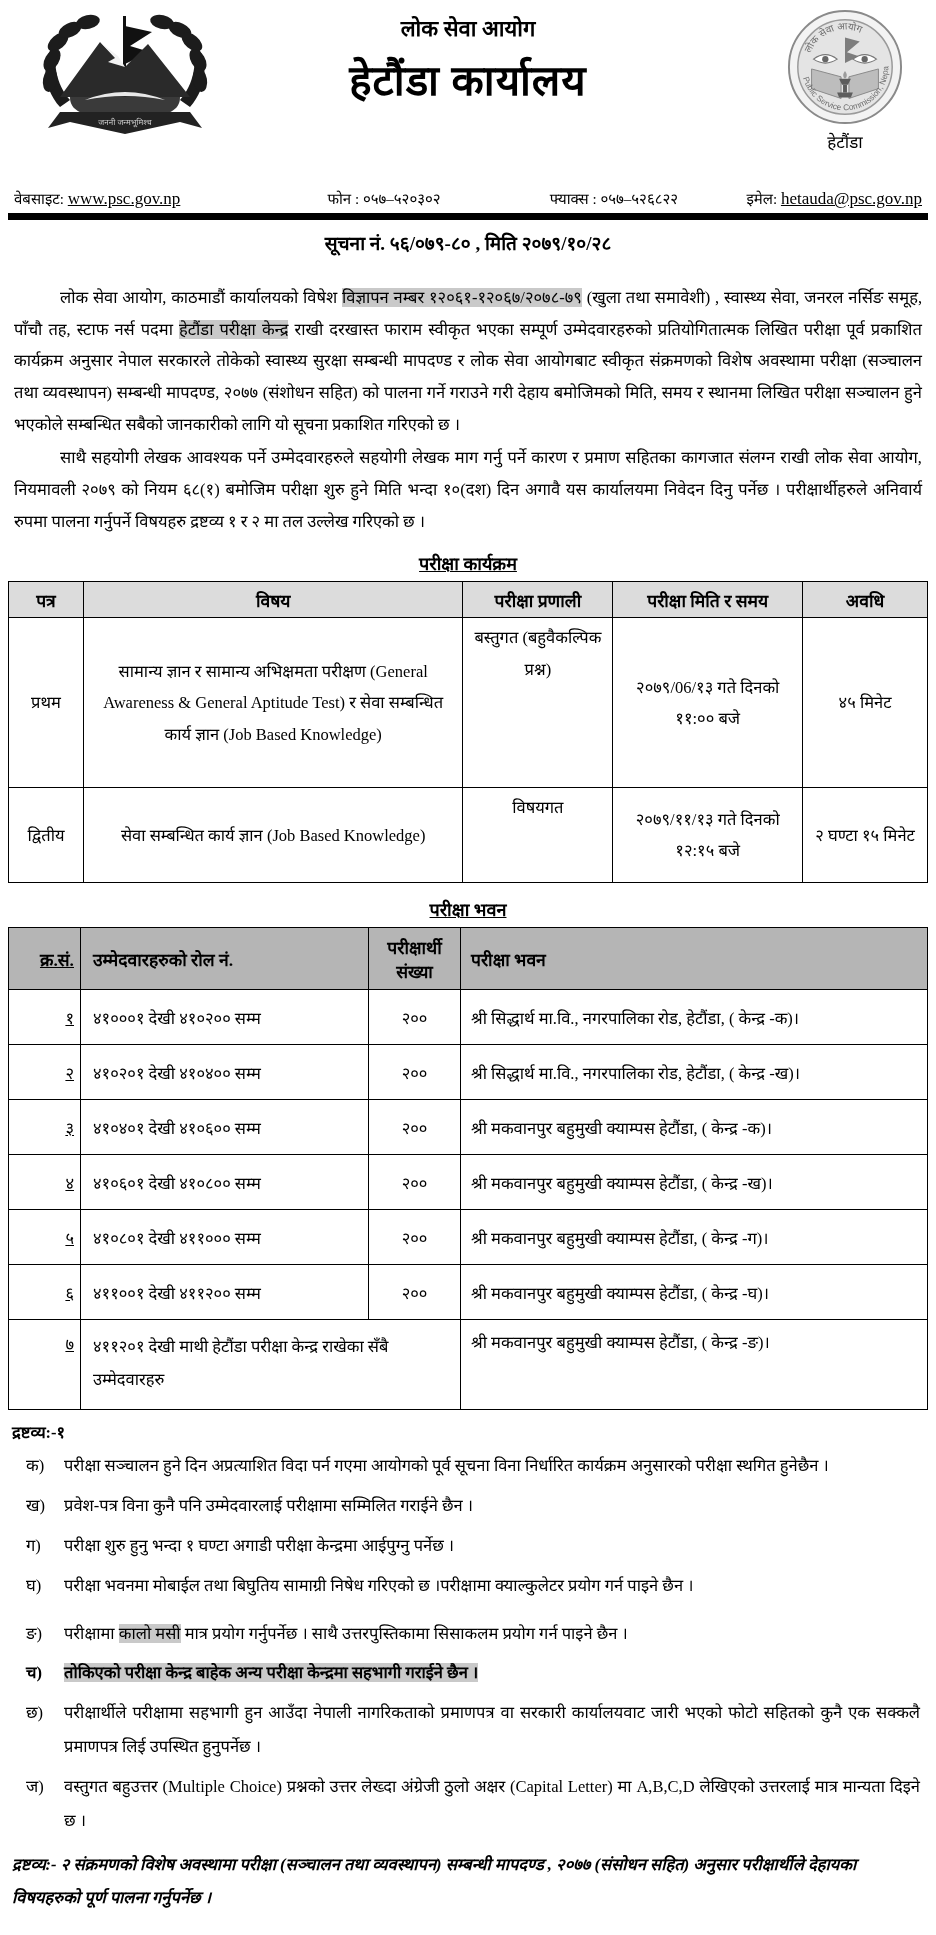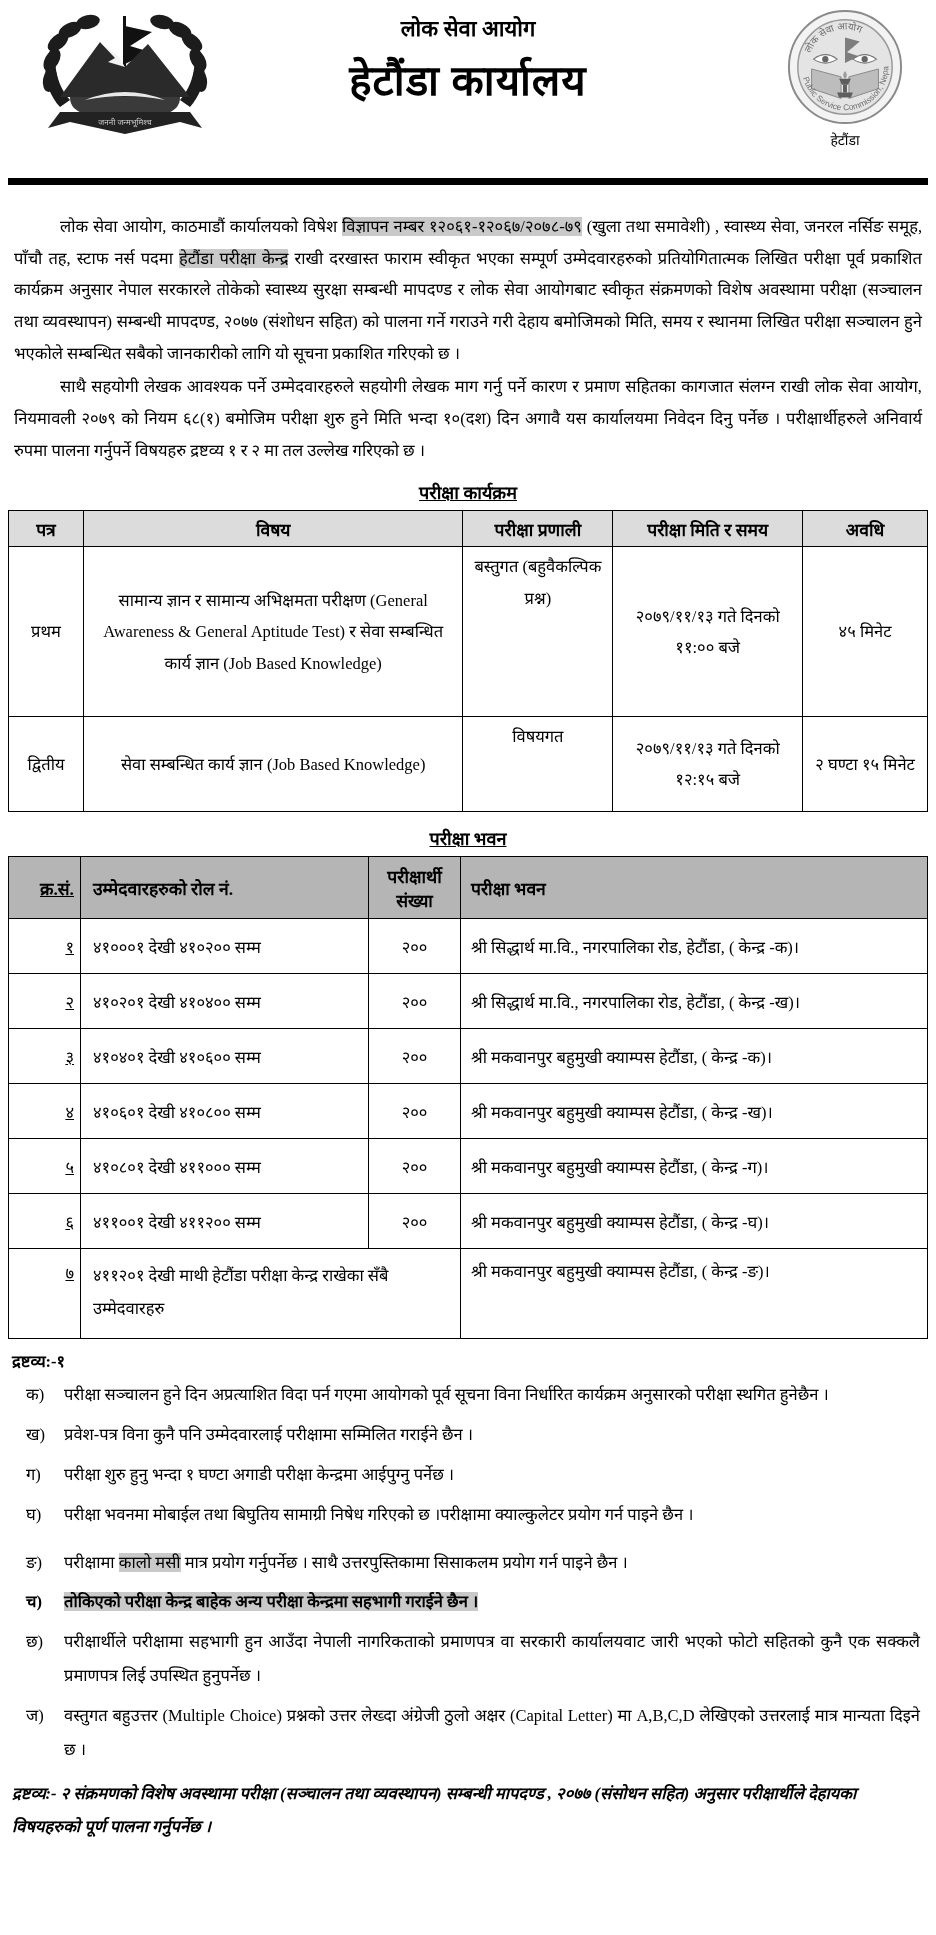--- a/index.html
+++ b/index.html
@@ -9,21 +9,21 @@
     color:#000;
     width:936px;
   }
   .page { width:936px; min-height:1935px; padding:6px 8px 20px 8px; background:#fff; }
 
   
   .hdr { position:relative; height:168px; }
   .hdr-left-logo { position:absolute; left:22px; top:6px; width:190px; height:145px; }
   .hdr-right { position:absolute; right:18px; top:2px; width:130px; text-align:center; }
   .hdr-right svg { width:118px; height:118px; }
-  .seal-caption { font-size:14px; margin-top:0px; }
+  .seal-caption { font-size:17px; margin-top:0px; }
   .hdr-center { text-align:center; padding-top:6px; }
   .org-title { font-size:22px; font-weight:bold; }
   .office-title { font-size:42px; font-weight:bold; margin-top:8px; letter-spacing:1px; }
 
   .contact-row { display:flex; align-items:baseline; padding:0 6px; margin-top:14px; font-size:15px; }
   .contact-item { white-space:nowrap; }
   .c-web { flex:0 0 250px; }
   .c-phone { flex:0 0 240px; text-align:center; }
   .c-fax { flex:0 0 220px; text-align:center; }
   .c-email { flex:1; text-align:right; }
@@ -136,22 +136,41 @@
         <path d="M54,72 h12 l-3,6 h-6 Z" fill="#5d5d5d"></path>
         <rect x="58" y="78" width="4" height="8" fill="#5d5d5d"></rect>
         <path d="M52,86 h16 l-2,5 h-12 Z" fill="#5d5d5d"></path>
         <path d="M60,64 q4,5 0,8 q-4,-3 0,-8 Z" fill="#9c9c9c"></path>
         <text font-size="8.5" fill="#6f6f6f" font-family="Liberation Sans, sans-serif"><textPath href="#arcBot" startOffset="8%">Public Service Commission, Nepal</textPath></text>
       </svg>
       <div class="seal-caption">हेटौंडा</div>
     </div>
   </div>
 
+  <div class="contact-row">
+    <div class="contact-item c-web">
+      <span>वेबसाइट:</span>
+      <a href="#" class="latin">www.psc.gov.np</a>
+    </div>
+    <div class="contact-item c-phone">
+      <span>फोन :</span>
+      <span>०५७–५२०३०२</span>
+    </div>
+    <div class="contact-item c-fax">
+      <span>फ्याक्स :</span>
+      <span>०५७–५२६८२२</span>
+    </div>
+    <div class="contact-item c-email">
+      <span>इमेल:</span>
+      <a href="#" class="latin">hetauda@psc.gov.np</a>
+    </div>
+  </div>
   <div class="thick-rule"></div>
 
+  <div class="notice-sub">सूचना नं. ५६/०७९-८० , मिति २०७९/१०/२८</div>
 
   <div class="body-text">
     <p class="para"><span>लोक सेवा आयोग, काठमाडौं कार्यालयको विषेश </span><span class="hl">विज्ञापन नम्बर १२०६१-१२०६७/२०७८-७९</span><span> (खुला तथा समावेशी) , स्वास्थ्य सेवा, जनरल नर्सिङ समूह, पाँचौ तह, स्टाफ नर्स  पदमा </span><span class="hl">हेटौंडा परीक्षा केन्द्र</span><span> राखी दरखास्त फाराम स्वीकृत भएका सम्पूर्ण उम्मेदवारहरुको प्रतियोगितात्मक लिखित परीक्षा पूर्व प्रकाशित कार्यक्रम अनुसार नेपाल सरकारले तोकेको स्वास्थ्य सुरक्षा सम्बन्धी मापदण्ड र लोक सेवा आयोगबाट स्वीकृत संक्रमणको विशेष अवस्थामा परीक्षा (सञ्चालन तथा व्यवस्थापन) सम्बन्धी मापदण्ड, २०७७ (संशोधन सहित) को पालना गर्ने गराउने गरी देहाय बमोजिमको मिति, समय र स्थानमा लिखित परीक्षा सञ्चालन हुने भएकोले सम्बन्धित सबैको जानकारीको लागि यो सूचना प्रकाशित गरिएको छ ।</span></p>
     <p class="para">साथै सहयोगी लेखक आवश्यक पर्ने उम्मेदवारहरुले सहयोगी लेखक माग गर्नु पर्ने कारण र प्रमाण सहितका कागजात संलग्न राखी लोक सेवा आयोग, नियमावली २०७९ को नियम ६८(१) बमोजिम परीक्षा शुरु हुने मिति भन्दा १०(दश) दिन अगावै यस कार्यालयमा निवेदन दिनु पर्नेछ । परीक्षार्थीहरुले अनिवार्य रुपमा पालना गर्नुपर्ने विषयहरु द्रष्टव्य १ र २ मा तल उल्लेख गरिएको छ ।</p>
   </div>
 
   <div class="tbl-title">परीक्षा कार्यक्रम</div>
   <table class="t1">
     <thead>
       <tr>
@@ -160,21 +179,21 @@
         <th class="c-sys">परीक्षा प्रणाली</th>
         <th class="c-dt">परीक्षा मिति र समय</th>
         <th class="c-dur">अवधि</th>
       </tr>
     </thead>
     <tbody>
       <tr style="height:170px;">
         <td>प्रथम</td>
         <td>सामान्य ज्ञान र सामान्य अभिक्षमता परीक्षण (General Awareness &amp; General Aptitude Test) र सेवा सम्बन्धित कार्य ज्ञान (Job Based Knowledge)</td>
         <td style="vertical-align:top;text-align:center;">बस्तुगत (बहुवैकल्पिक प्रश्न)</td>
-        <td>२०७९/११/१३ गते दिनको ११:०० बजे</td>
+        <td>२०७९/06/१३ गते दिनको ११:०० बजे</td>
         <td>४५ मिनेट</td>
       </tr>
       <tr style="height:95px;">
         <td>द्वितीय</td>
         <td>सेवा सम्बन्धित कार्य ज्ञान (Job Based Knowledge)</td>
         <td style="vertical-align:top;">विषयगत</td>
         <td>२०७९/११/१३ गते दिनको १२:१५ बजे</td>
         <td>२ घण्टा १५ मिनेट</td>
       </tr>
     </tbody>

